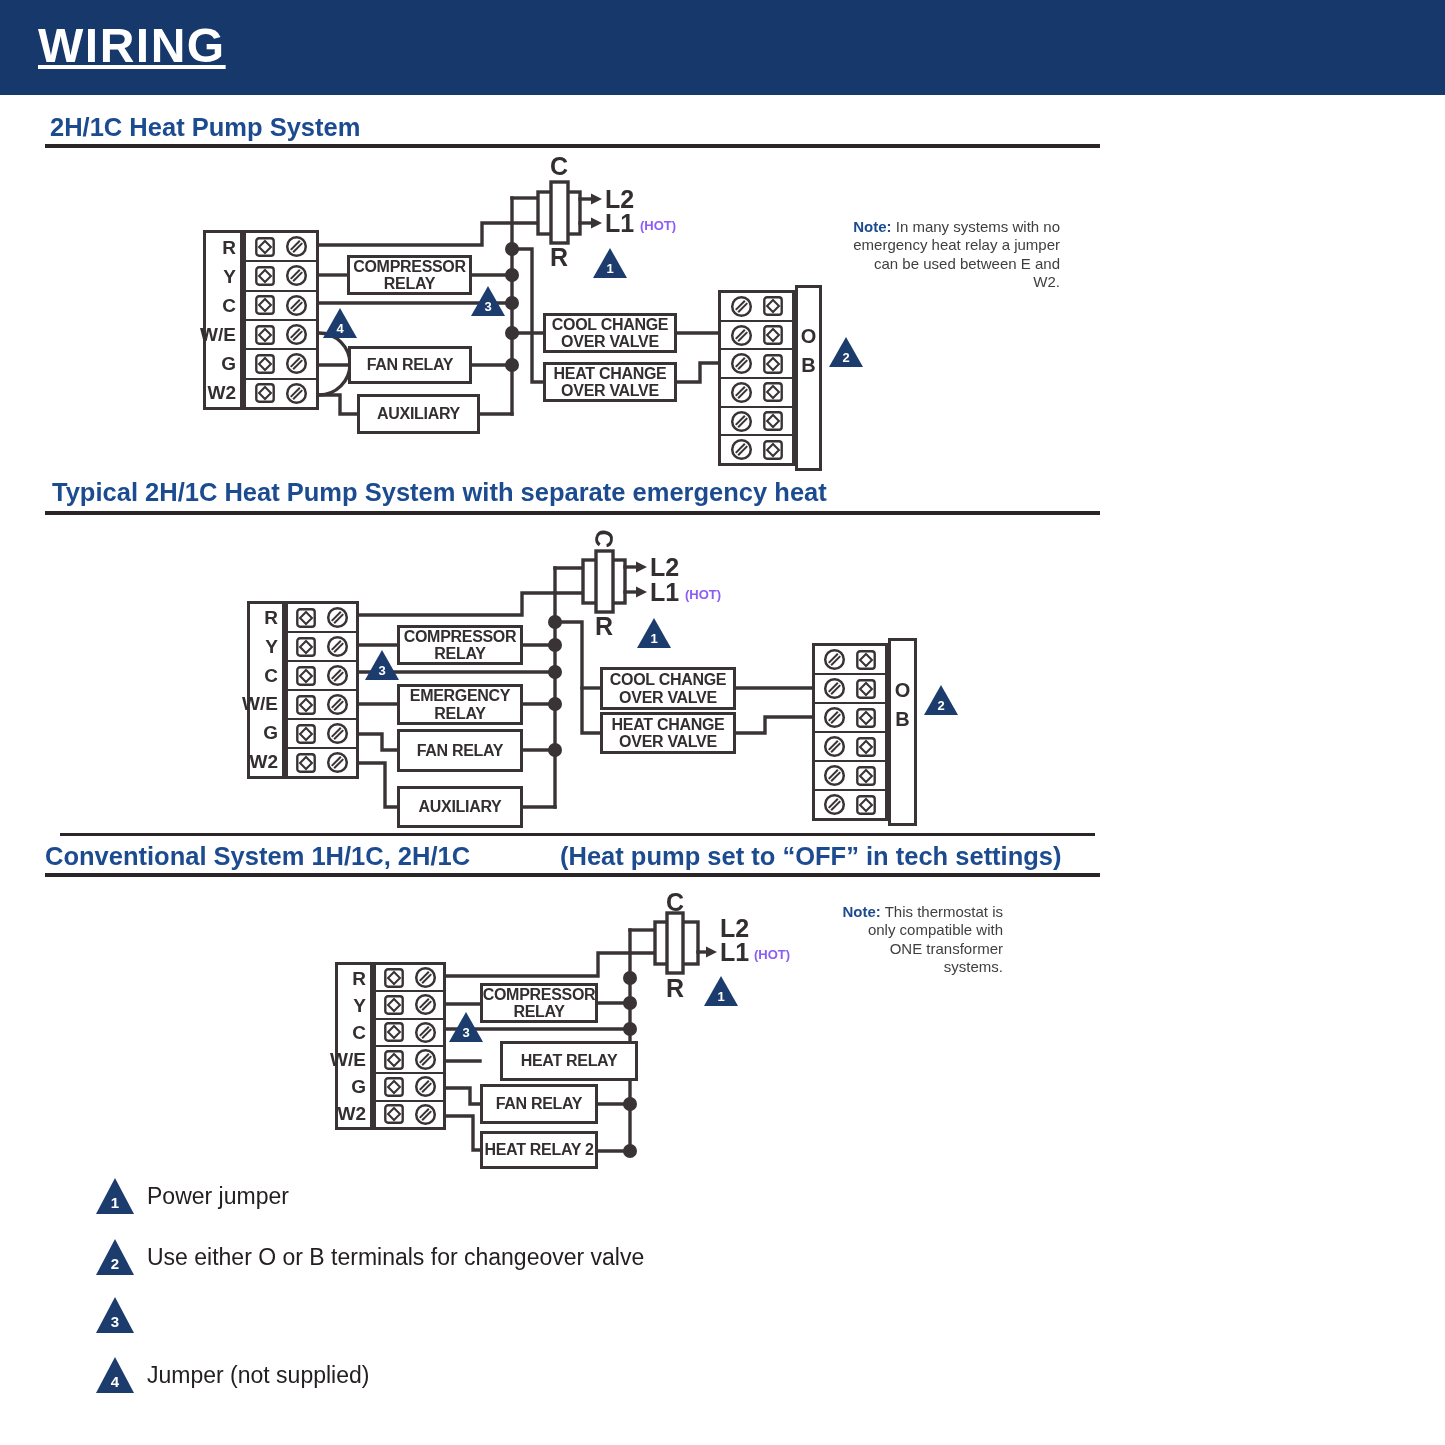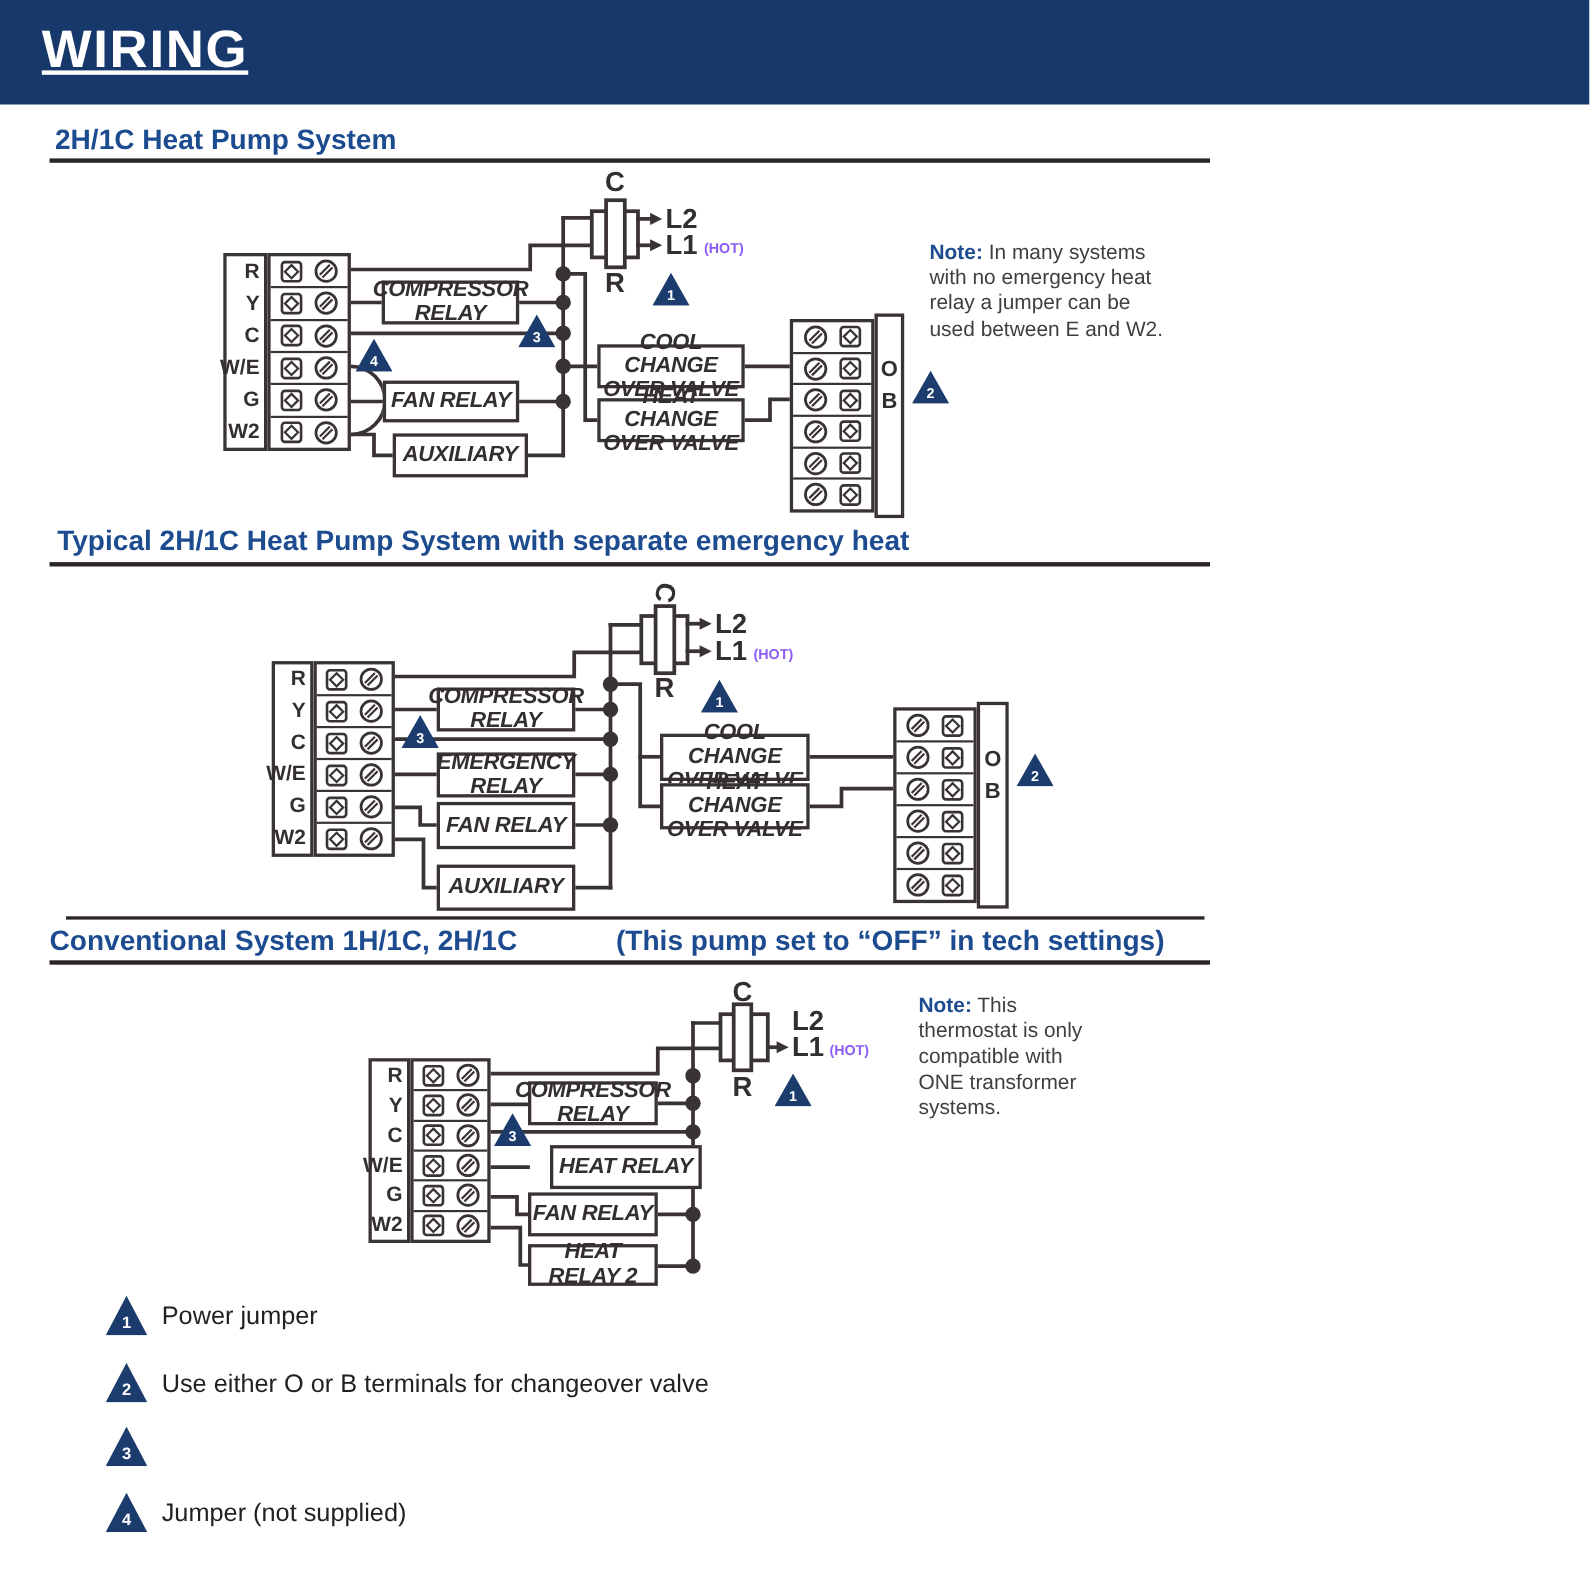--- a/index.html
+++ b/index.html
@@ -11,42 +11,42 @@
   
   .topbar{left:0;top:0;width:1445px;height:95px;background:#17386a;}
   .topbar-title{left:38px;top:18px;color:#ffffff;font-size:48px;font-weight:bold;letter-spacing:1.5px;text-decoration:underline;}
   
   .h2{font-size:25.5px;font-weight:bold;color:#1c4c8f;white-space:nowrap;}
   .rule{background:#2b2527;}
   
   .dbox{
     border:3px solid #3a3335;background:#ffffff;box-sizing:border-box;
     display:flex;align-items:center;justify-content:center;text-align:center;
-    font-weight:bold;font-size:20px;line-height:1.08;letter-spacing:-0.3px;color:#332e30;font-style:italic;
+    font-weight:bold;font-size:16px;line-height:1.08;letter-spacing:-0.3px;color:#332e30;
   }
   
   .tblock{border:3px solid #3a3335;background:#ffffff;box-sizing:border-box;display:flex;flex-direction:column;}
   .trow{flex:1;display:flex;align-items:center;justify-content:center;gap:9px;border-bottom:2.5px solid #3a3335;}
   .trow:last-child{border-bottom:none;}
   .ticon{display:flex;align-items:center;justify-content:center;}
   .tlabels{border:3px solid #3a3335;background:#fff;box-sizing:border-box;display:flex;flex-direction:column;}
   .lc{flex:1;display:flex;align-items:center;justify-content:flex-end;padding-right:4px;font-weight:bold;font-size:19px;color:#332e30;}
   .strip{border:3px solid #3a3335;background:#ffffff;box-sizing:border-box;}
   .obl{position:absolute;left:0;width:100%;text-align:center;font-weight:bold;font-size:20px;color:#332e30;}
   
   .xl{font-weight:bold;font-size:25px;color:#332e30;text-align:center;white-space:nowrap;}
   .xl-sm{font-weight:bold;font-size:13px;color:#8b5cf6;white-space:nowrap;}
   
   .tri{width:34px;height:30px;background:#1c3c6e;clip-path:polygon(50% 0,100% 100%,0 100%);
        display:flex;align-items:flex-end;justify-content:center;}
   .tri .n{color:#fff;font-weight:bold;font-size:13px;line-height:1;padding-bottom:3px;}
   .leg-tri{width:38px;height:36px;}
   .leg-tri .n{font-size:15px;padding-bottom:4px;}
   
-  .note{font-size:19px;line-height:1.22;color:#3f3f3f;}
+  .note{font-size:15px;line-height:1.22;color:#3f3f3f;text-align:right;}
   .nlab{font-weight:bold;color:#1c4c8f;}
   
   .legrow{display:flex;align-items:center;gap:13px;}
   .legtext{font-size:23px;color:#242022;}
 </style>
 </head>
 <body>
 
 <svg class="abs" style="left:0;top:0" width="1445" height="1445" viewBox="0 0 1445 1445">
   <g stroke="#3a3335" stroke-width="3.4" fill="none" stroke-linecap="square">
@@ -143,21 +143,21 @@
 <div class="abs topbar-title">WIRING</div>
 
 <div class="abs h2" style="left:50px;top:113px">2H/1C Heat Pump System</div>
 <div class="abs rule" style="left:45px;top:144px;width:1055px;height:4px"></div>
 
 <div class="abs h2" style="left:52px;top:478px">Typical 2H/1C Heat Pump System with separate emergency heat</div>
 <div class="abs rule" style="left:45px;top:511px;width:1055px;height:4px"></div>
 
 <div class="abs rule" style="left:60px;top:833px;width:1035px;height:3px"></div>
 <div class="abs h2" style="left:45px;top:842px">Conventional System 1H/1C, 2H/1C</div>
-<div class="abs h2" style="left:560px;top:842px">(This pump set to “OFF” in tech settings)</div>
+<div class="abs h2" style="left:560px;top:842px">(Heat pump set to “OFF” in tech settings)</div>
 <div class="abs rule" style="left:45px;top:873px;width:1055px;height:4px"></div>
 
 <div class="abs tlabels" style="left:203px;top:230px;width:40px;height:180px">
     <div class="lc">R</div>
     <div class="lc">Y</div>
     <div class="lc">C</div>
     <div class="lc">W/E</div>
     <div class="lc">G</div>
     <div class="lc">W2</div>
   </div>

